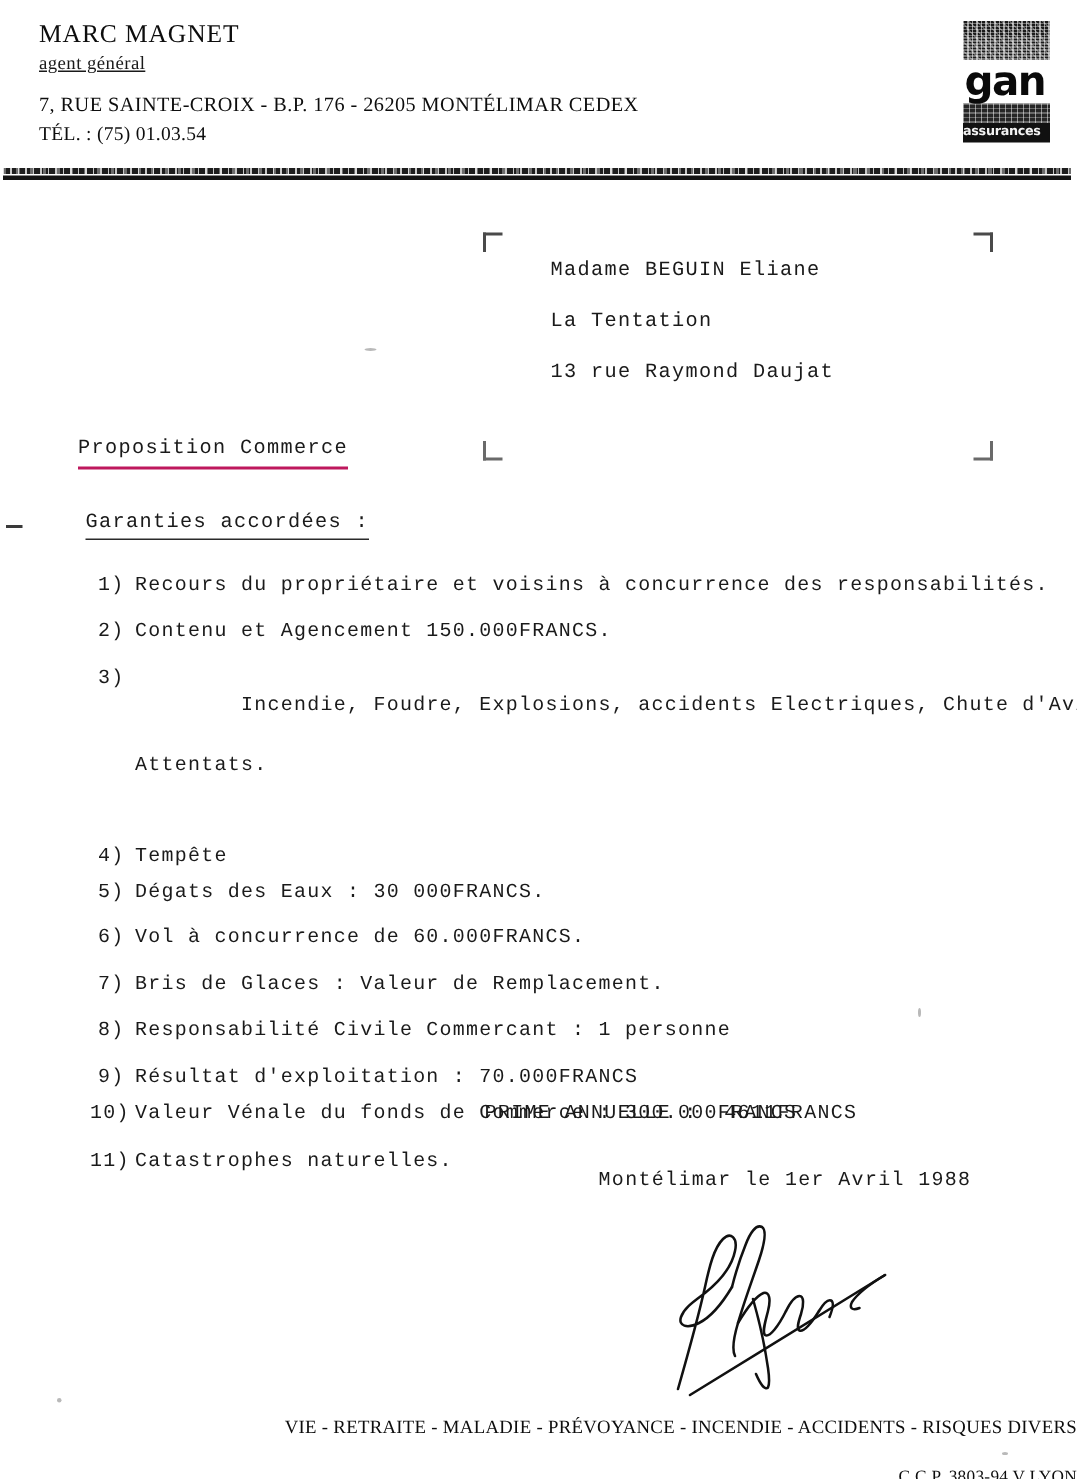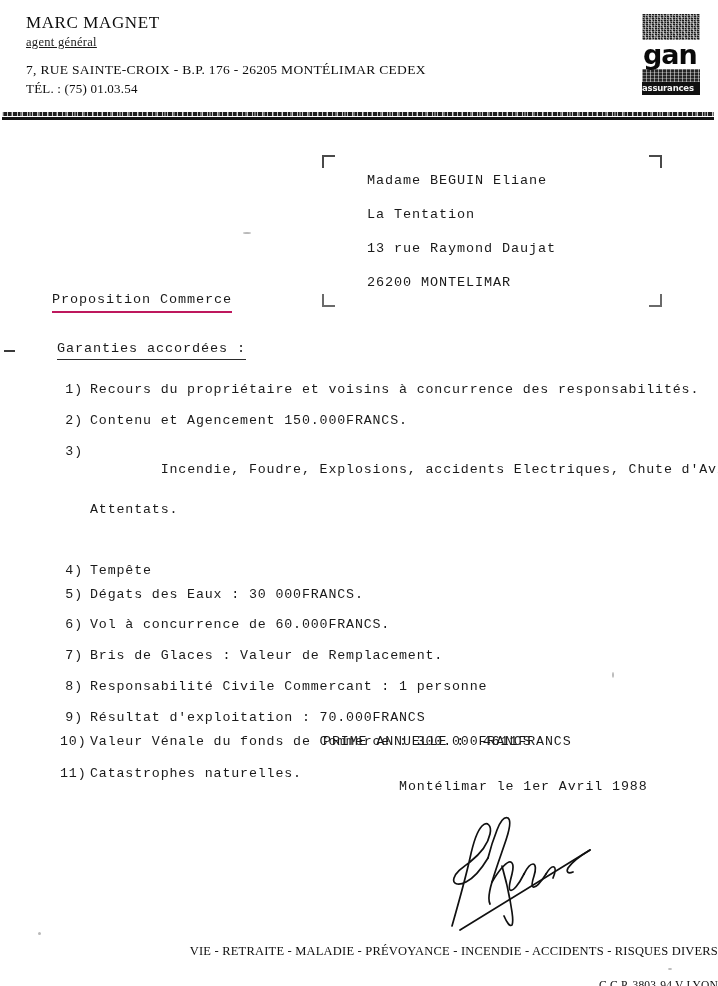--- a/index.html
+++ b/index.html
@@ -282,21 +282,20 @@
 
   <div class="addr-block">
     <span class="corner tl"></span>
     <span class="corner tr"></span>
     <span class="corner bl"></span>
     <span class="corner br"></span>
     <div class="addr-lines tw">
       <div>Madame BEGUIN Eliane</div>
       <div>La Tentation</div>
       <div>13 rue Raymond Daujat</div>
-      <div>26200 MONTELIMAR</div>
     </div>
   </div>
 
   <div class="subject tw">Proposition Commerce</div>
 
   <div class="margin-dash"></div>
 
   <div class="garanties-title tw">Garanties accordées :</div>
 
   <div class="items tw">

